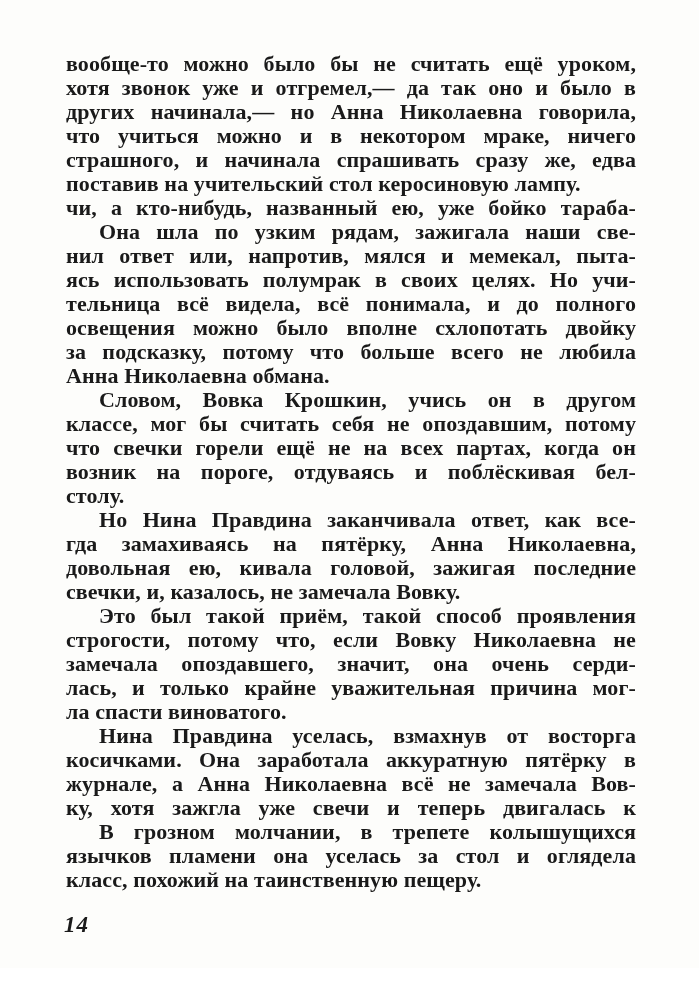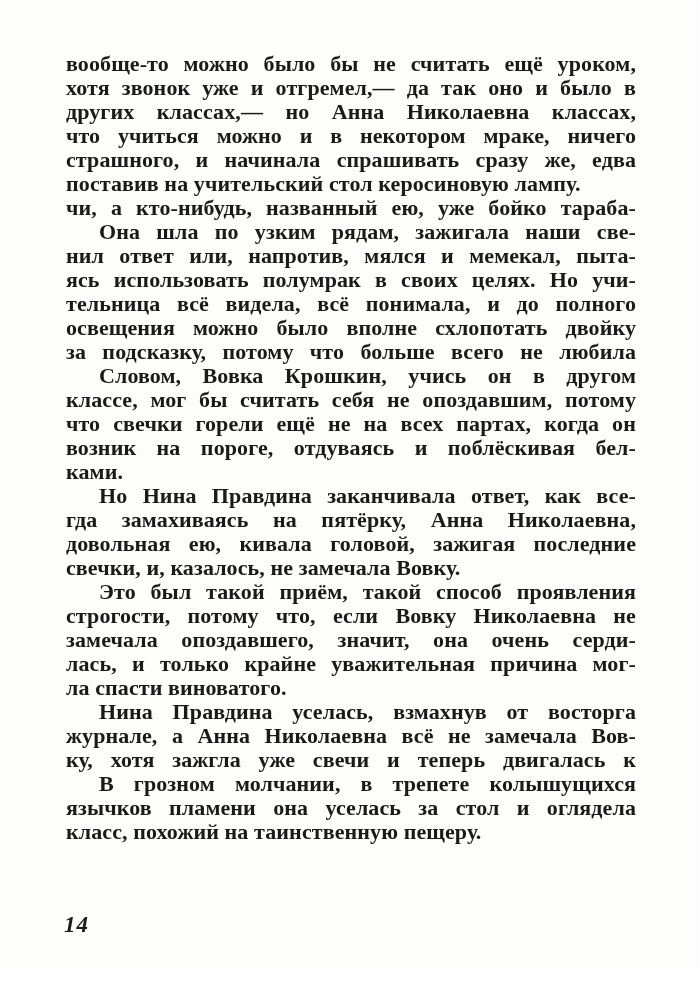--- a/index.html
+++ b/index.html
@@ -54,56 +54,58 @@
   }
 </style>
 </head>
 <body>
 
 <div class="book-page">
   <div class="text-block" id="text-block">
       <div class="paragraph">
         <div class="line">вообще-то можно было бы не считать ещё уроком,</div>
         <div class="line">хотя звонок уже и отгремел,— да так оно и было в</div>
-        <div class="line">других классах,— но Анна Николаевна классах,</div>
+        <div class="line">других начинала,— но Анна Николаевна говорила,</div>
         <div class="line">что учиться можно и в некотором мраке, ничего</div>
         <div class="line">страшного, и начинала спрашивать сразу же, едва</div>
         <div class="line last">поставив на учительский стол керосиновую лампу.</div>
       </div>
       <div class="paragraph">
         <div class="line">чи, а кто-нибудь, названный ею, уже бойко тараба-</div>
         <div class="line indent">Она шла по узким рядам, зажигала наши све-</div>
         <div class="line">нил ответ или, напротив, мялся и мемекал, пыта-</div>
         <div class="line">ясь использовать полумрак в своих целях. Но учи-</div>
         <div class="line">тельница всё видела, всё понимала, и до полного</div>
         <div class="line">освещения можно было вполне схлопотать двойку</div>
         <div class="line">за подсказку, потому что больше всего не любила</div>
+        <div class="line last">Анна Николаевна обмана.</div>
       </div>
       <div class="paragraph">
         <div class="line indent">Словом, Вовка Крошкин, учись он в другом</div>
         <div class="line">классе, мог бы считать себя не опоздавшим, потому</div>
         <div class="line">что свечки горели ещё не на всех партах, когда он</div>
         <div class="line">возник на пороге, отдуваясь и поблёскивая бел-</div>
-        <div class="line last">ками.</div>
+        <div class="line last">столу.</div>
       </div>
       <div class="paragraph">
         <div class="line indent">Но Нина Правдина заканчивала ответ, как все-</div>
         <div class="line">гда замахиваясь на пятёрку, Анна Николаевна,</div>
         <div class="line">довольная ею, кивала головой, зажигая последние</div>
         <div class="line last">свечки, и, казалось, не замечала Вовку.</div>
       </div>
       <div class="paragraph">
         <div class="line indent">Это был такой приём, такой способ проявления</div>
         <div class="line">строгости, потому что, если Вовку Николаевна не</div>
         <div class="line">замечала опоздавшего, значит, она очень серди-</div>
         <div class="line">лась, и только крайне уважительная причина мог-</div>
         <div class="line last">ла спасти виноватого.</div>
       </div>
       <div class="paragraph">
         <div class="line indent">Нина Правдина уселась, взмахнув от восторга</div>
+        <div class="line">косичками. Она заработала аккуратную пятёрку в</div>
         <div class="line">журнале, а Анна Николаевна всё не замечала Вов-</div>
         <div class="line">ку, хотя зажгла уже свечи и теперь двигалась к</div>
       </div>
       <div class="paragraph">
         <div class="line indent">В грозном молчании, в трепете колышущихся</div>
         <div class="line">язычков пламени она уселась за стол и оглядела</div>
         <div class="line last">класс, похожий на таинственную пещеру.</div>
       </div>
     </div>
   <div class="page-number">14</div>

